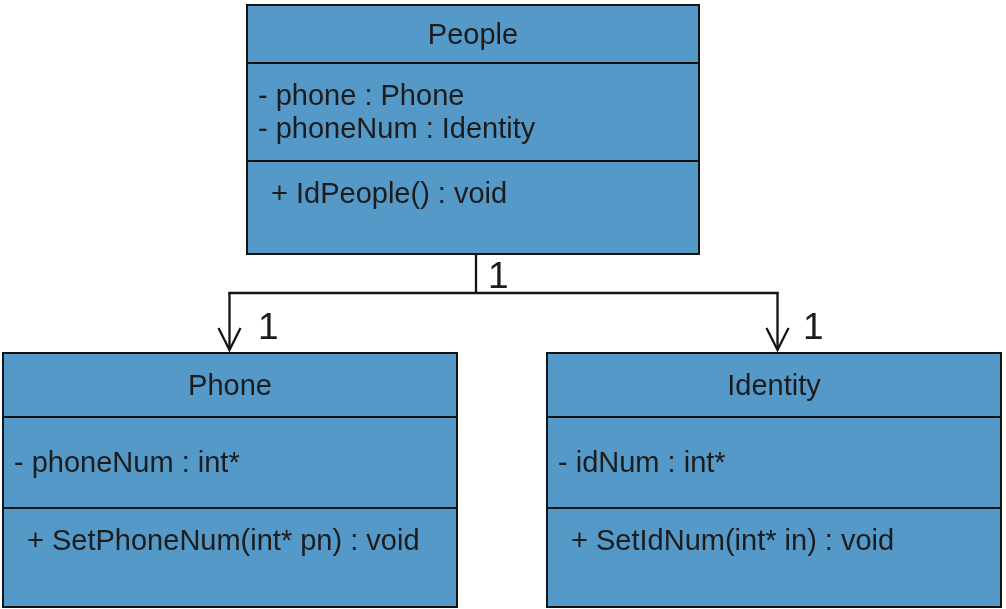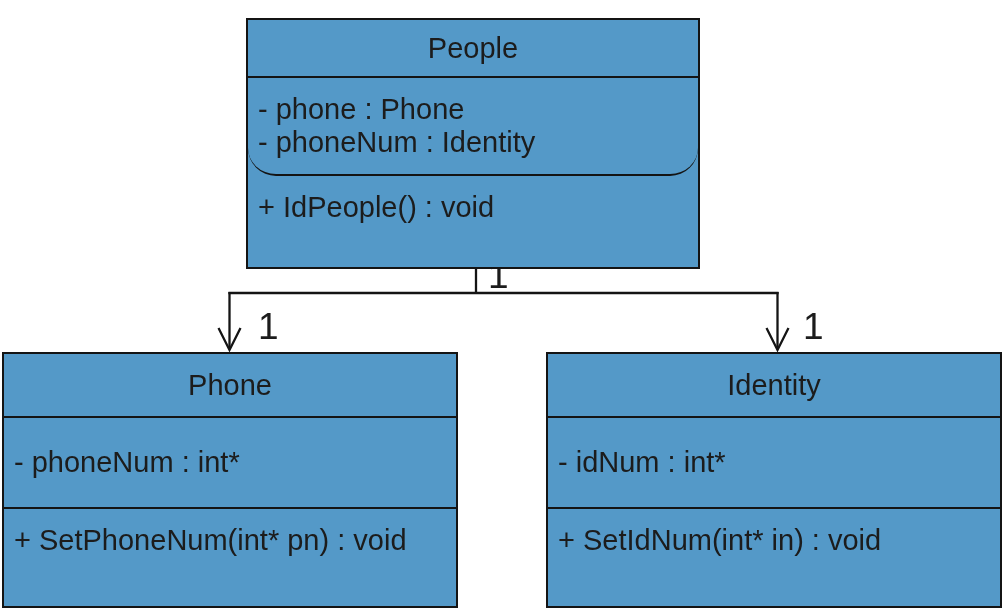--- a/index.html
+++ b/index.html
@@ -51,29 +51,29 @@
     box-sizing: content-box;
     flex: 0 0 auto;
     display: flex;
     flex-direction: column;
     justify-content: center;
     padding-left: 10px;
     border-bottom: 2px solid #141414;
   }
   .cb-methods {
     flex: 1 1 auto;
-    padding: 15px 0 0 10px;
+    padding: 15px 0 0 23px;
   }
   
   .box-people .cb-title   { height: 56px; }
-  .box-people .cb-attrs   { height: 96px; border-radius: 28px; }
+  .box-people .cb-attrs   { height: 96px; }
   .box-child  .cb-title   { height: 62px; }
   .box-child  .cb-attrs   { height: 89px; }
 
-  .box-people   { left: 246px; top: 18px;   width: 454px; height: 251px; }
+  .box-people   { left: 246px; top: 4px;   width: 454px; height: 251px; }
   .box-phone    { left: 2px;   top: 352px; width: 456px; height: 256px; }
   .box-identity { left: 546px; top: 352px; width: 456px; height: 256px; }
 
   .mult {
     position: absolute;
     font-size: 37px;
     line-height: 37px;
     color: #1c1c1c;
   }
   .mult-stem  { left: 488px; top: 257px; }

